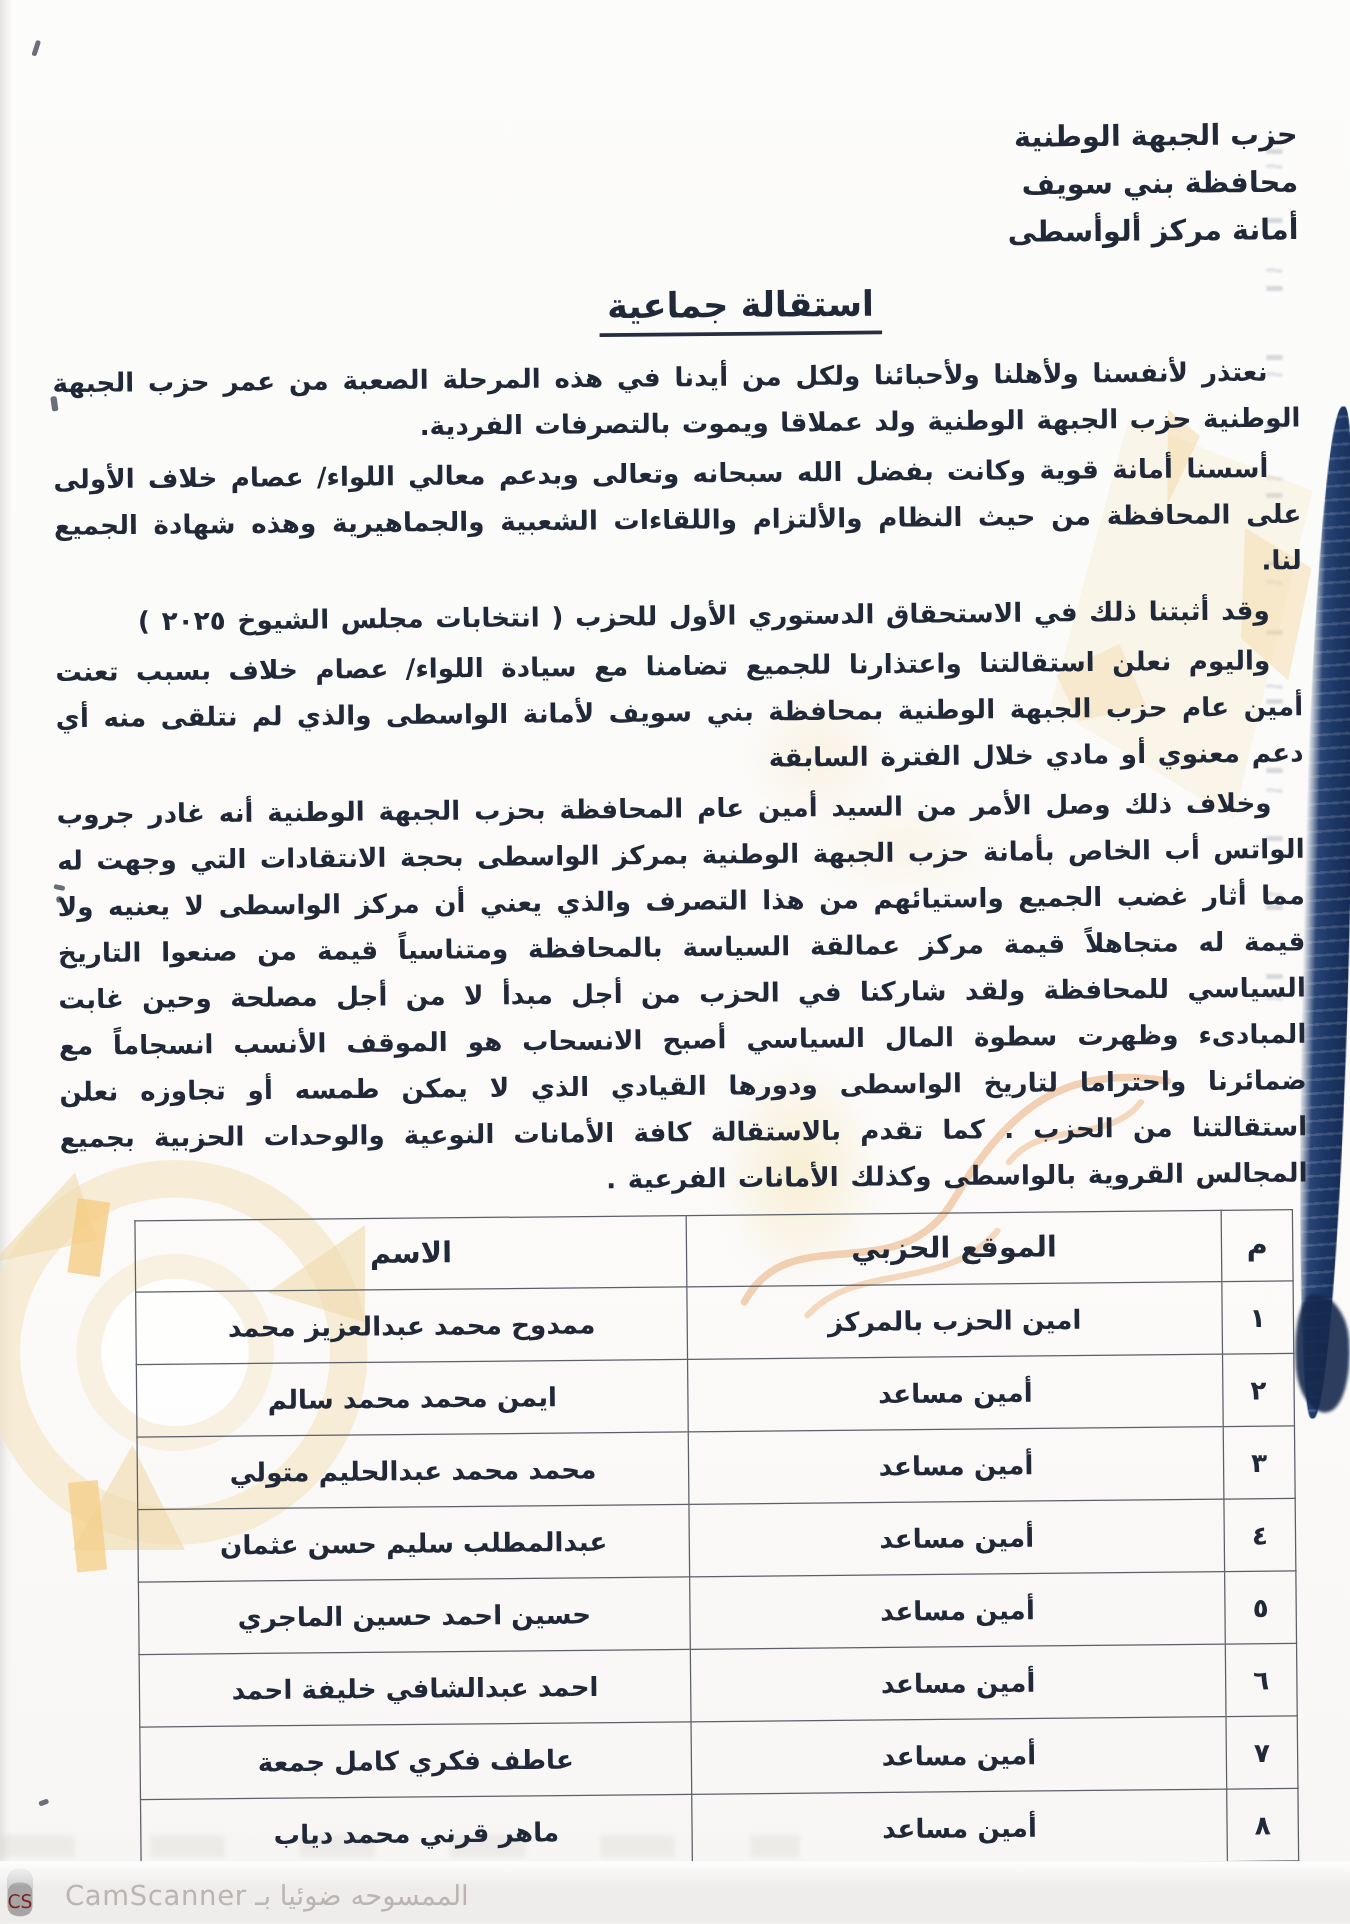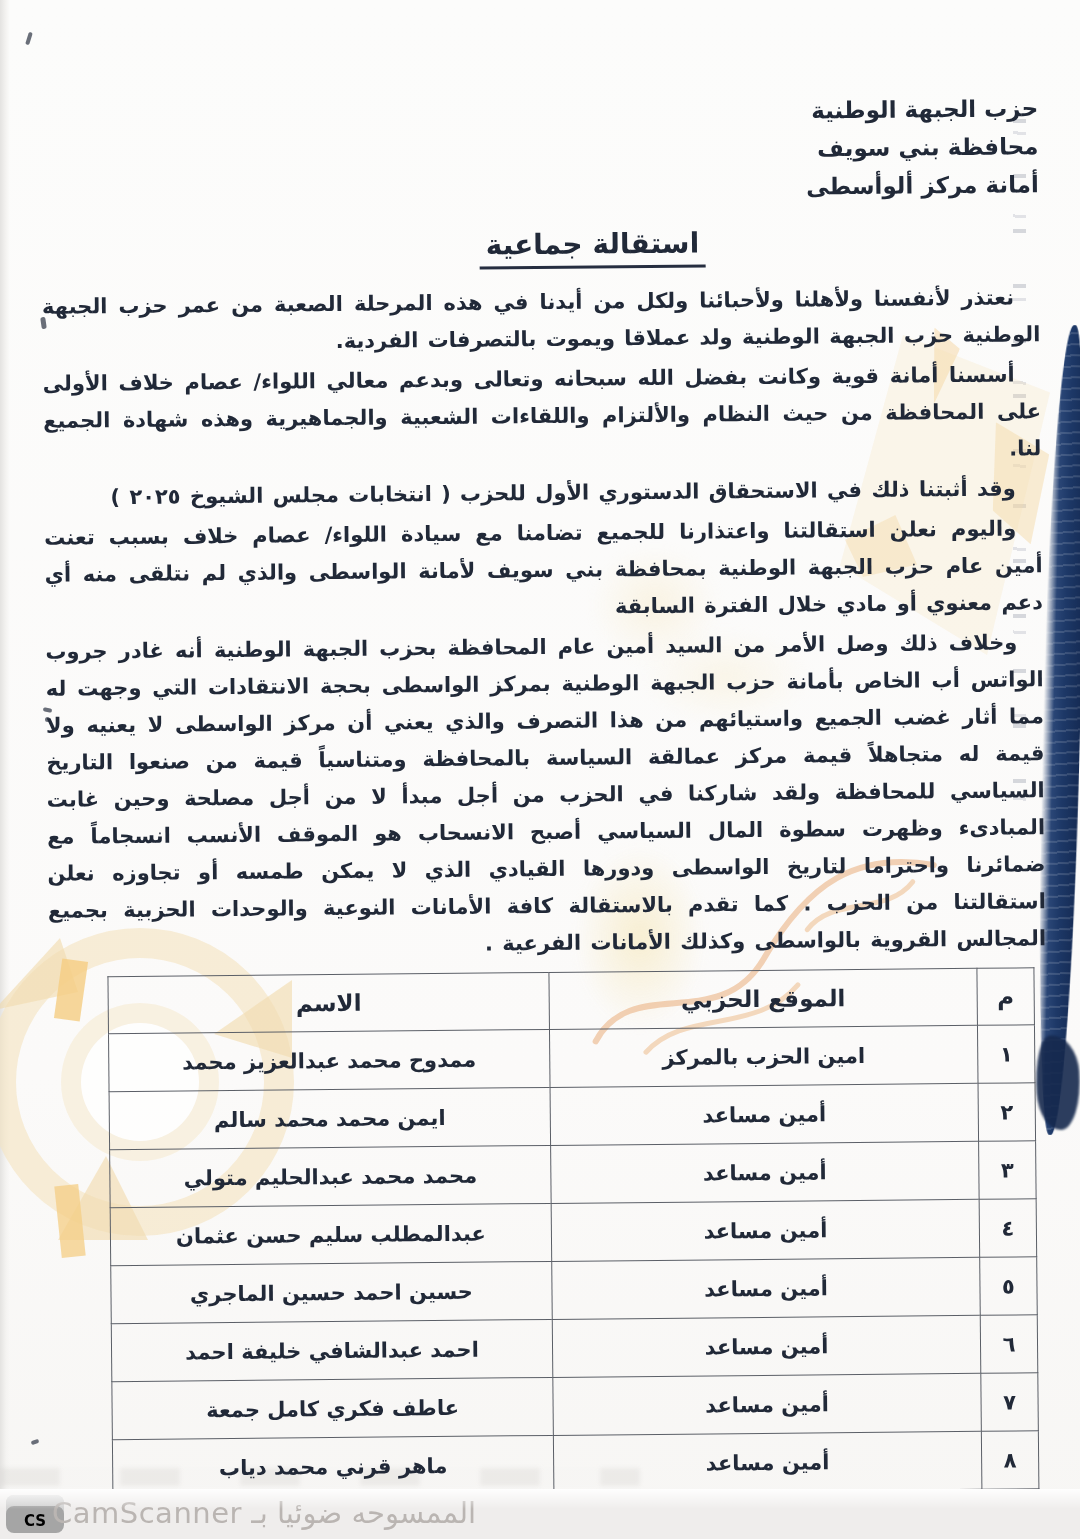--- a/index.html
+++ b/index.html
@@ -71,26 +71,26 @@
   table.roster{border-collapse:collapse;margin:10px 12px 0 0;width:926px;table-layout:fixed;}
   table.roster th,table.roster td{border:1.4px solid #5b5f67;font-weight:bold;
     text-align:center;vertical-align:middle;padding:0 6px;}
   table.roster th{height:56px;font-size:23px;}
   table.roster td{height:57px;font-size:21px;}
   col.c-idx{width:57px;} col.c-pos{width:428px;} col.c-name{width:441px;}
   
   .cam-bar{position:absolute;left:0;bottom:0;width:100%;height:50px;background:#efedec;}
   .cam-bar::before{content:"";position:absolute;left:0;right:0;top:0;height:20px;
     background:linear-gradient(180deg,rgba(255,255,255,.95),rgba(255,255,255,0));z-index:2;}
-  .cs-badge{position:absolute;left:6px;bottom:6px;width:58px;height:38px;background:#a5a5a5;
-    border-radius:8px;color:#000000;font-weight:bold;font-size:15px;
+  .cs-badge{position:absolute;left:6px;bottom:6px;width:20px;height:38px;background:#a5a5a5;
+    border-radius:8px;color:#7f1d1d;font-weight:normal;font-size:15px;
     display:flex;align-items:flex-end;justify-content:center;padding-bottom:3px;box-sizing:border-box;
     box-shadow:inset 0 11px 0 rgba(255,255,255,.5);z-index:1;}
   .cam-caption{position:absolute;left:52px;bottom:9px;direction:rtl;
-    font-size:29px;color:#bab5b2;letter-spacing:.5px;white-space:nowrap;z-index:1;margin-top:12px;}
+    font-size:22px;color:#bab5b2;letter-spacing:.5px;white-space:nowrap;z-index:1;margin-top:12px;}
 </style>
 </head>
 <body>
 
 <div class="left-edge"></div>
 <div class="navy-band"></div>
 <div class="navy-clump"></div>
 <div class="edge-scribble"></div>
 <div class="speck s1"></div>
 <div class="speck s2"></div>

